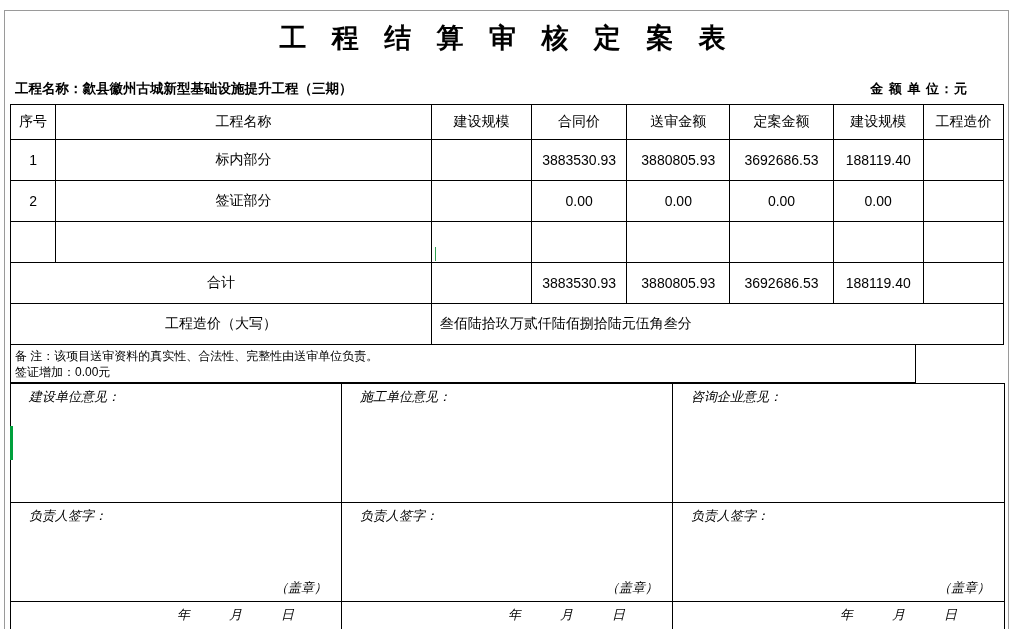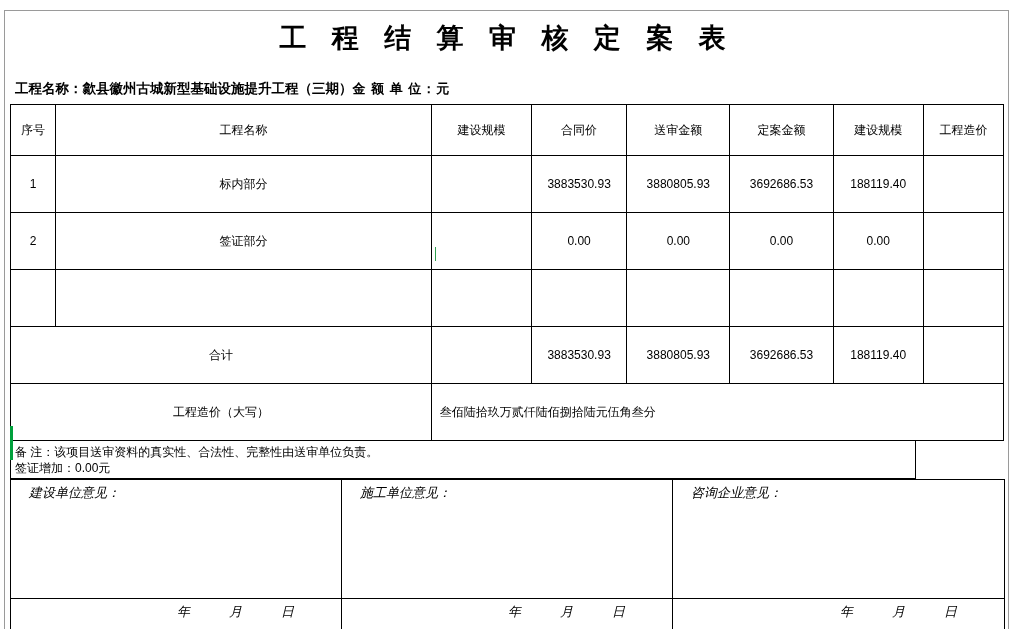--- a/index.html
+++ b/index.html
@@ -34,45 +34,46 @@
     font-family: "DejaVu Serif", "Liberation Serif", serif;
     font-size: 27px;
     font-weight: bold;
     letter-spacing: 8px;
     padding-top: 9px;
     padding-bottom: 6px;
     color: #000;
   }
   .subline {
     display: flex;
+    justify-content: space-between;
     align-items: flex-end;
     padding: 6px 10px 6px 10px;
     font-size: 13.5px;
     font-weight: bold;
   }
   .subline .right {
     font-weight: bold;
     letter-spacing: 1px;
     padding-right: 30px;
     font-size: 13px;
     margin-top: 12px;
   }
   table.maintable {
     border-collapse: collapse;
     width: 994px;
     margin-left: 5px;
     table-layout: fixed;
   }
   table.maintable td, table.maintable th {
     border: 1px solid #000;
-    font-size: 12px;
+    font-size: 14px;
     height: 40px;
     text-align: center;
     vertical-align: middle;
-    padding: 8px 4px;
+    padding: 0 4px;
     font-weight: normal;
   }
   table.maintable thead td {
     font-weight: normal;
     height: 34px;
   }
   td.num { text-align: center; }
   td.blankrow { height: 28px; }
   td.total-label { }
   .caps-row td {
@@ -258,20 +259,34 @@
             <span>建设单位意见：</span>
           </td>
           <td class="op-cell">
             <span>施工单位意见：</span>
           </td>
           <td class="op-cell">
             <span>咨询企业意见：</span>
           </td>
         </tr>
         <tr>
+          <td class="sign-cell">
+            <span>负责人签字：</span>
+            <span class="seal">（盖章）</span>
+          </td>
+          <td class="sign-cell">
+            <span>负责人签字：</span>
+            <span class="seal">（盖章）</span>
+          </td>
+          <td class="sign-cell">
+            <span>负责人签字：</span>
+            <span class="seal">（盖章）</span>
+          </td>
+        </tr>
+        <tr>
           <td class="date-cell">
             <div class="date-inner">
               <span>年</span>
               <span>月</span>
               <span>日</span>
             </div>
           </td>
           <td class="date-cell">
             <div class="date-inner">
               <span>年</span>

